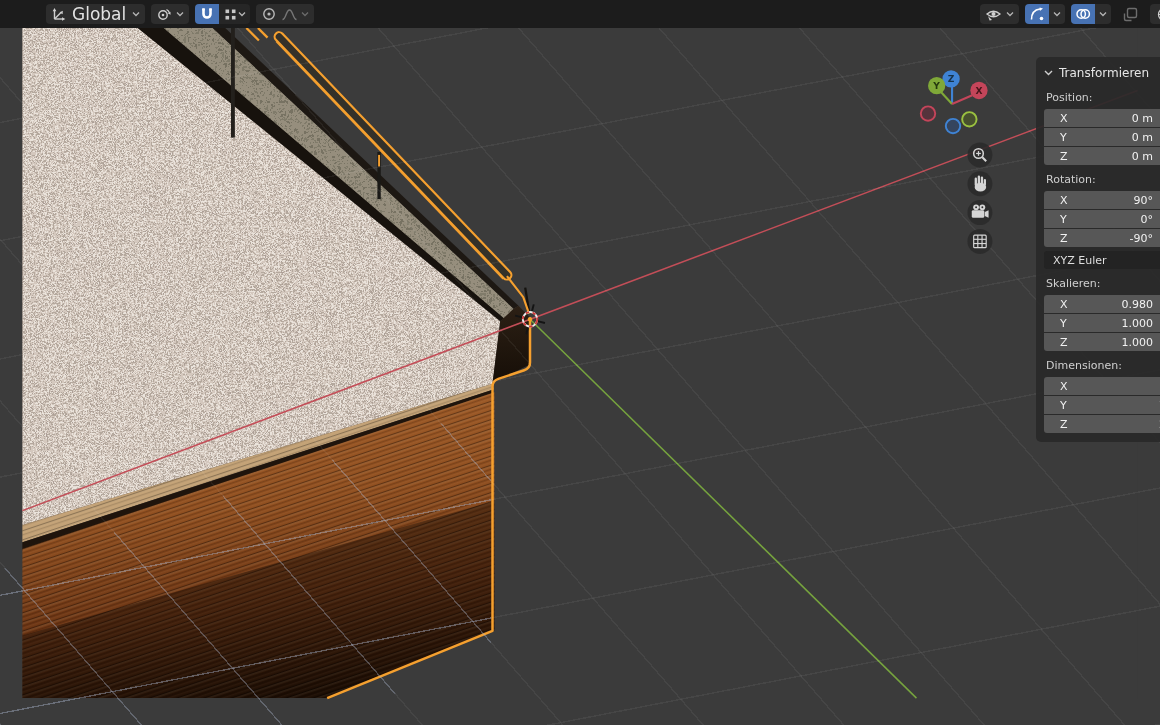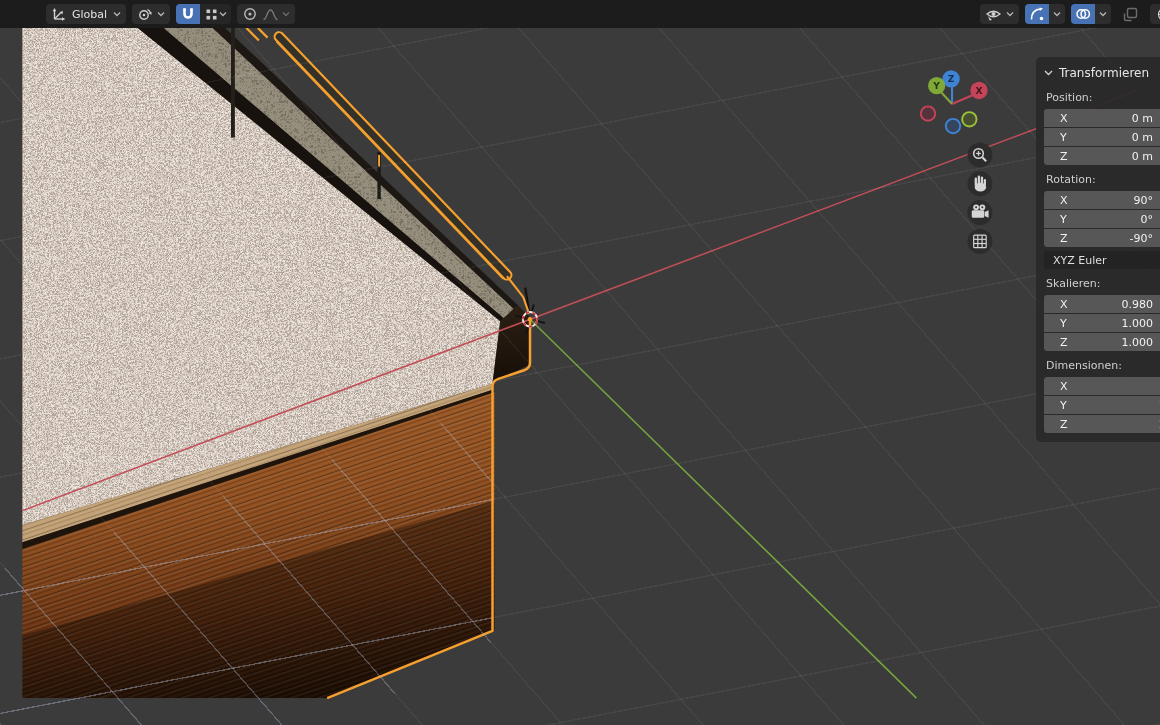--- a/index.html
+++ b/index.html
@@ -9,21 +9,21 @@
   
   #header{position:absolute;left:0;top:0;width:1160px;height:28px;background:#1c1c1c;z-index:50;}
   .hgroup{position:absolute;top:4px;display:flex;align-items:center;gap:6px;height:20px;}
   #hleft{left:46px;}
   #hright{left:980px;}
   .pill{display:flex;align-items:center;height:20px;background:#2d2d2d;border-radius:4px;padding:0 5px;gap:4px;}
   .pill.nobg{background:transparent;}
   .seg{display:flex;align-items:center;height:20px;border-radius:4px;overflow:hidden;}
   .seg>div{display:flex;align-items:center;height:20px;padding:0 4px;background:#2d2d2d;}
   .seg>div.blue{background:#4772b3;}
-  .hlabel{font-size:11px;color:#e2e2e2;padding:0 2px;}
+  .hlabel{font-size:17px;color:#e2e2e2;padding:0 2px;}
   .dim{opacity:.45;}
   svg.ic{display:block;}
   
   #viewport{position:absolute;left:0;top:28px;width:1160px;height:697px;background:#3b3b3b;}
   #scene{position:absolute;left:0;top:0;}
   .gridlayer{position:absolute;left:0;top:0;width:1160px;height:697px;pointer-events:none;
     background:
       repeating-linear-gradient(-11deg, rgba(255,255,255,0.055) 0 1.4px, transparent 1.4px 116px),
       repeating-linear-gradient(49deg,  rgba(255,255,255,0.05) 0 1.4px, transparent 1.4px 106px);}
   .gridwood{position:absolute;left:0;top:0;width:1160px;height:697px;pointer-events:none;

